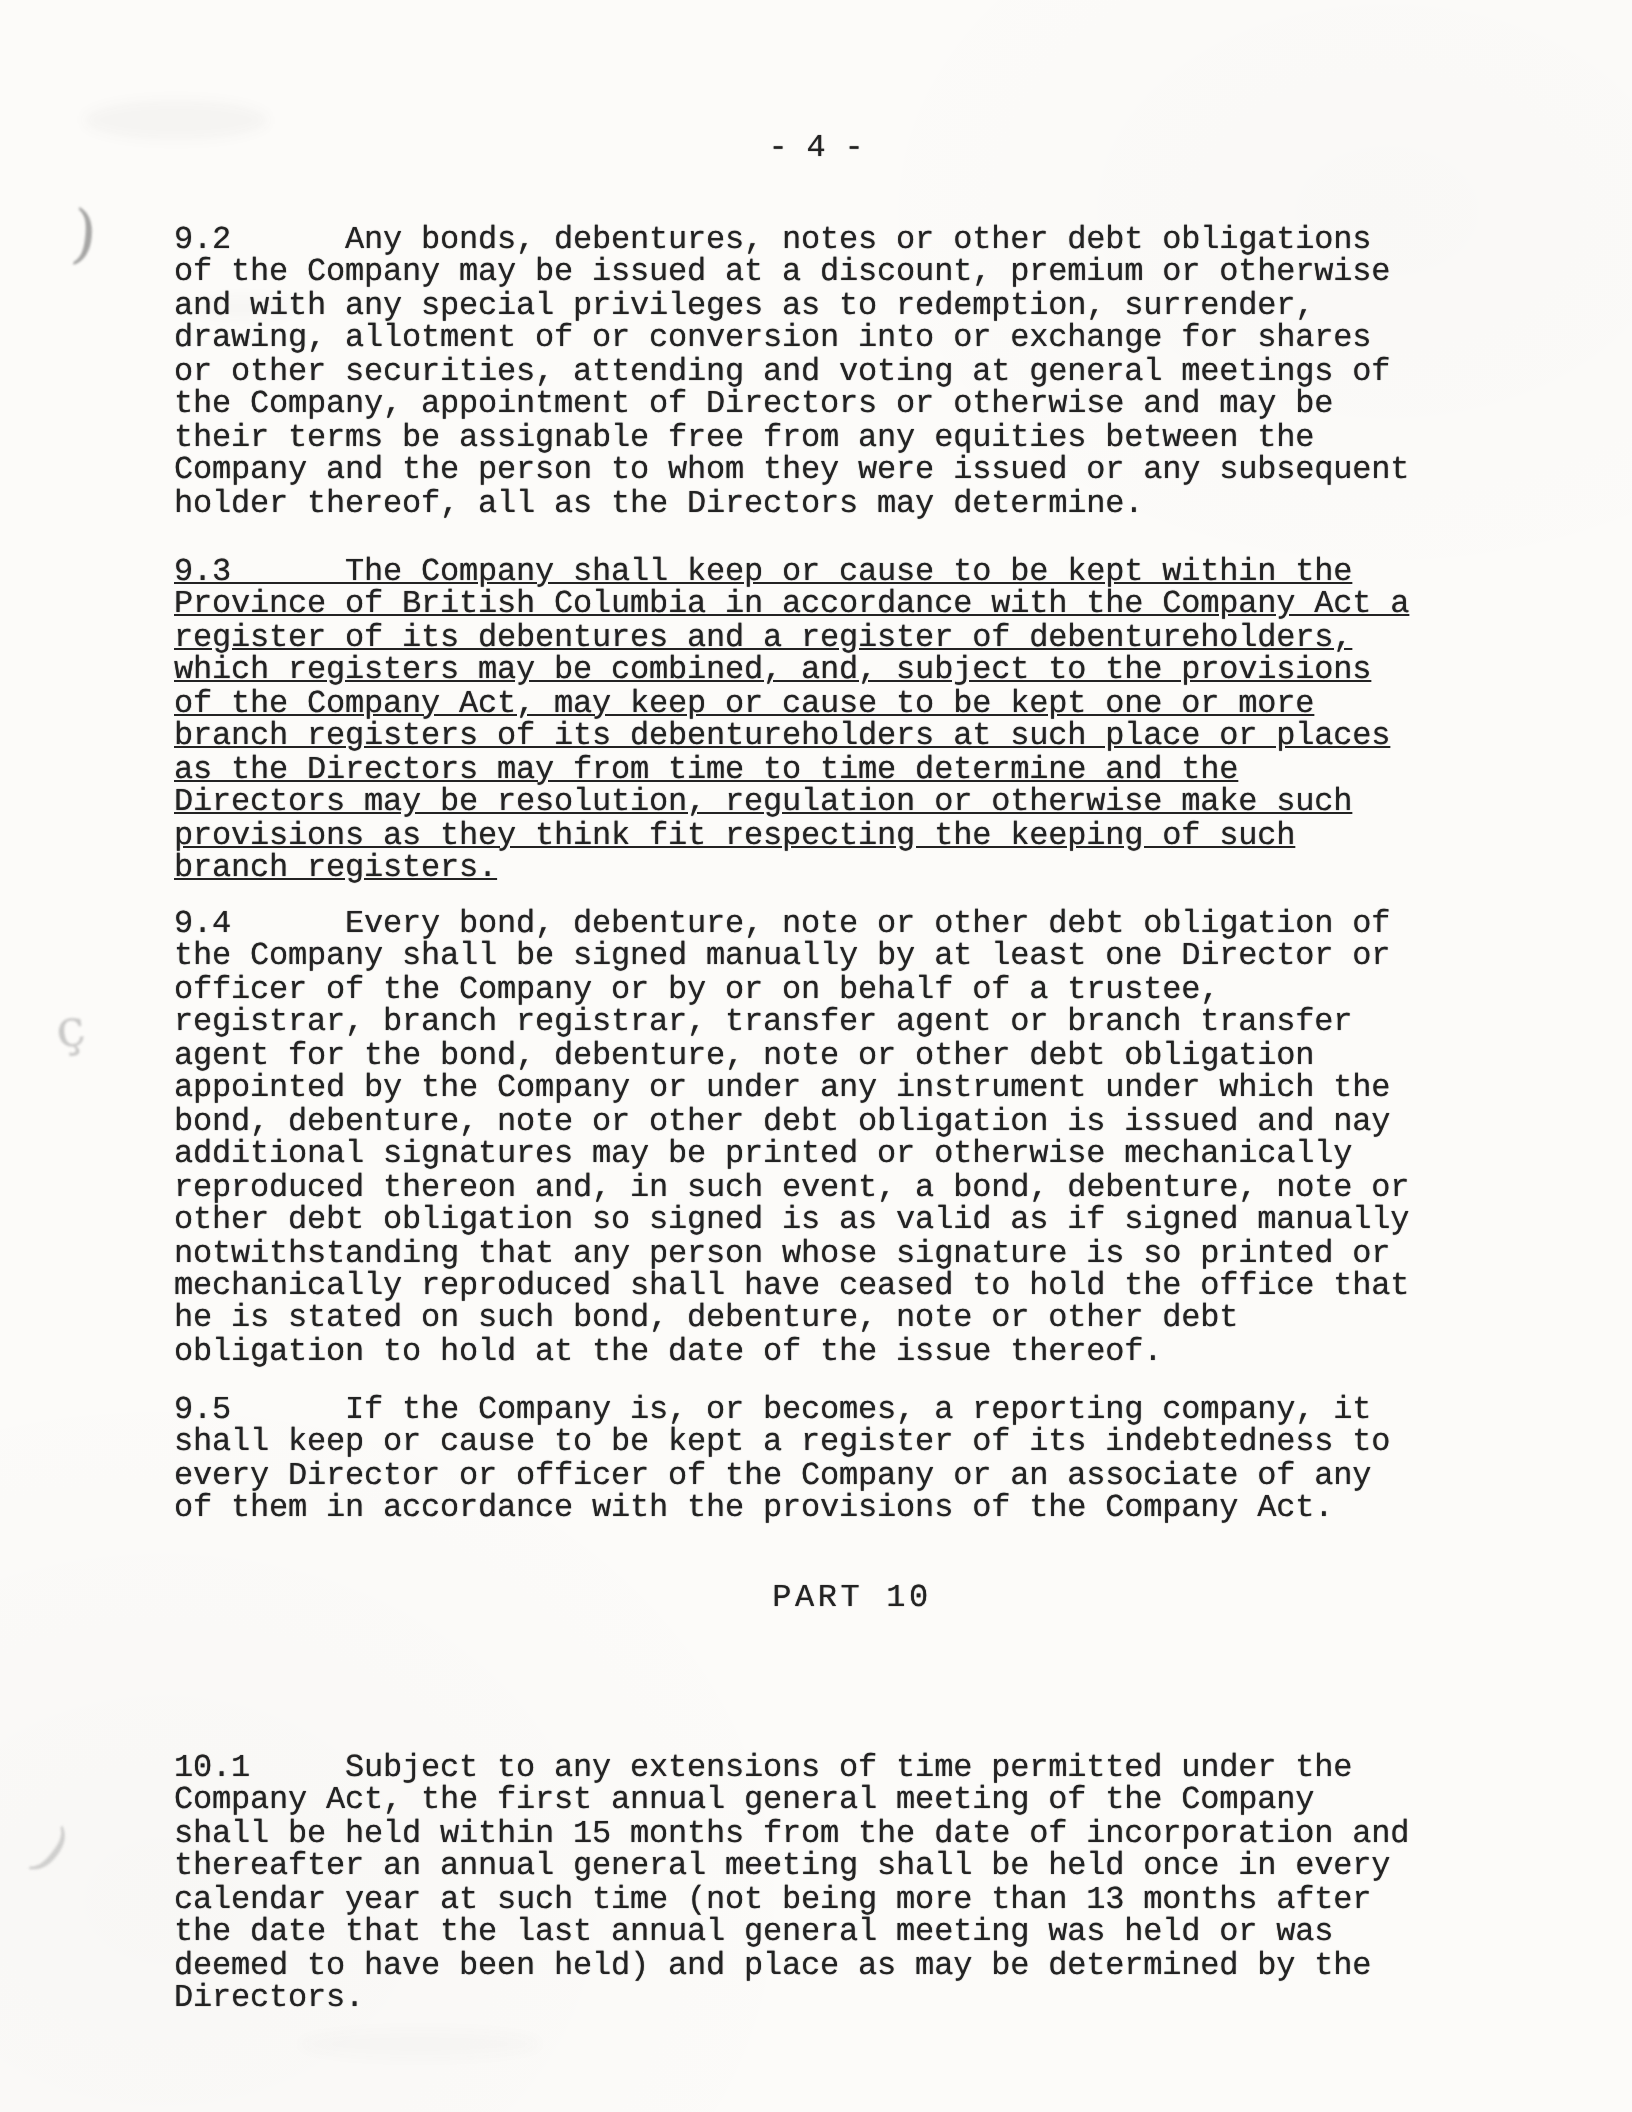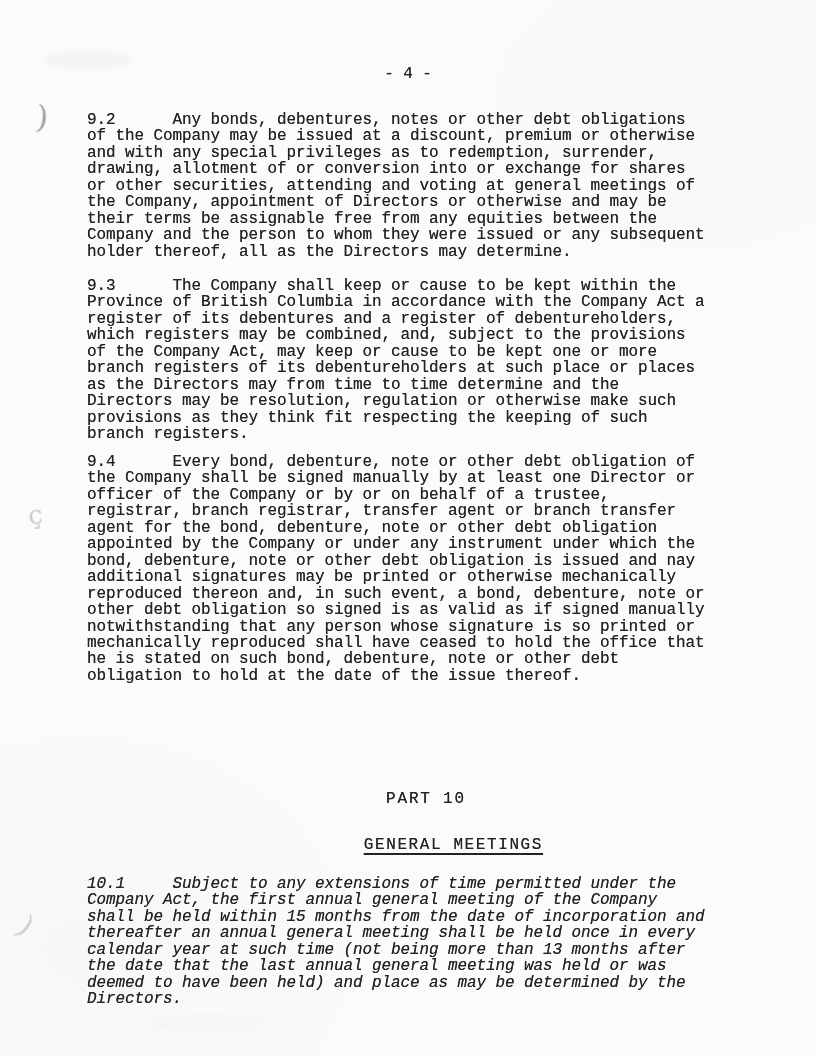--- a/index.html
+++ b/index.html
@@ -36,24 +36,24 @@
     top: 66px;
     left: 0;
     width: 816px;
     text-align: center;
   }
   .para {
     left: 87px;
     width: 680px;
   }
   .p-9-2  { top: 112px; }
-  .p-9-3  { top: 278px; }
+  .p-9-3  { top: 278px; text-decoration: underline; }
   .p-9-4  { top: 454px; }
   .p-9-5  { top: 697px; }
-  .p-10-1 { top: 876px; font-style: italic; }
+  .p-10-1 { top: 876px; }
   .part-title {
     top: 791px;
     left: 96px;
     width: 660px;
     text-align: center;
     letter-spacing: 1.8px;
   }
   .meeting-heading {
     top: 821px;
     left: 101px;
@@ -152,26 +152,27 @@
 appointed by the Company or under any instrument under which the
 bond, debenture, note or other debt obligation is issued and nay
 additional signatures may be printed or otherwise mechanically
 reproduced thereon and, in such event, a bond, debenture, note or
 other debt obligation so signed is as valid as if signed manually
 notwithstanding that any person whose signature is so printed or
 mechanically reproduced shall have ceased to hold the office that
 he is stated on such bond, debenture, note or other debt
 obligation to hold at the date of the issue thereof.</div>
 
+  <div class="typed para p-9-5">9.5      If the Company is, or becomes, a reporting company, it
+shall keep or cause to be kept a register of its indebtedness to
+every Director or officer of the Company or an associate of any
+of them in accordance with the provisions of the Company Act.</div>
 
   <div class="typed part-title">PART 10</div>
 
-  <div class="typed meeting-heading">
-    <span>GENERAL MEETINGS</span>
-  </div>
 
   <div class="typed para p-10-1">10.1     Subject to any extensions of time permitted under the
 Company Act, the first annual general meeting of the Company
 shall be held within 15 months from the date of incorporation and
 thereafter an annual general meeting shall be held once in every
 calendar year at such time (not being more than 13 months after
 the date that the last annual general meeting was held or was
 deemed to have been held) and place as may be determined by the
 Directors.</div>
 

